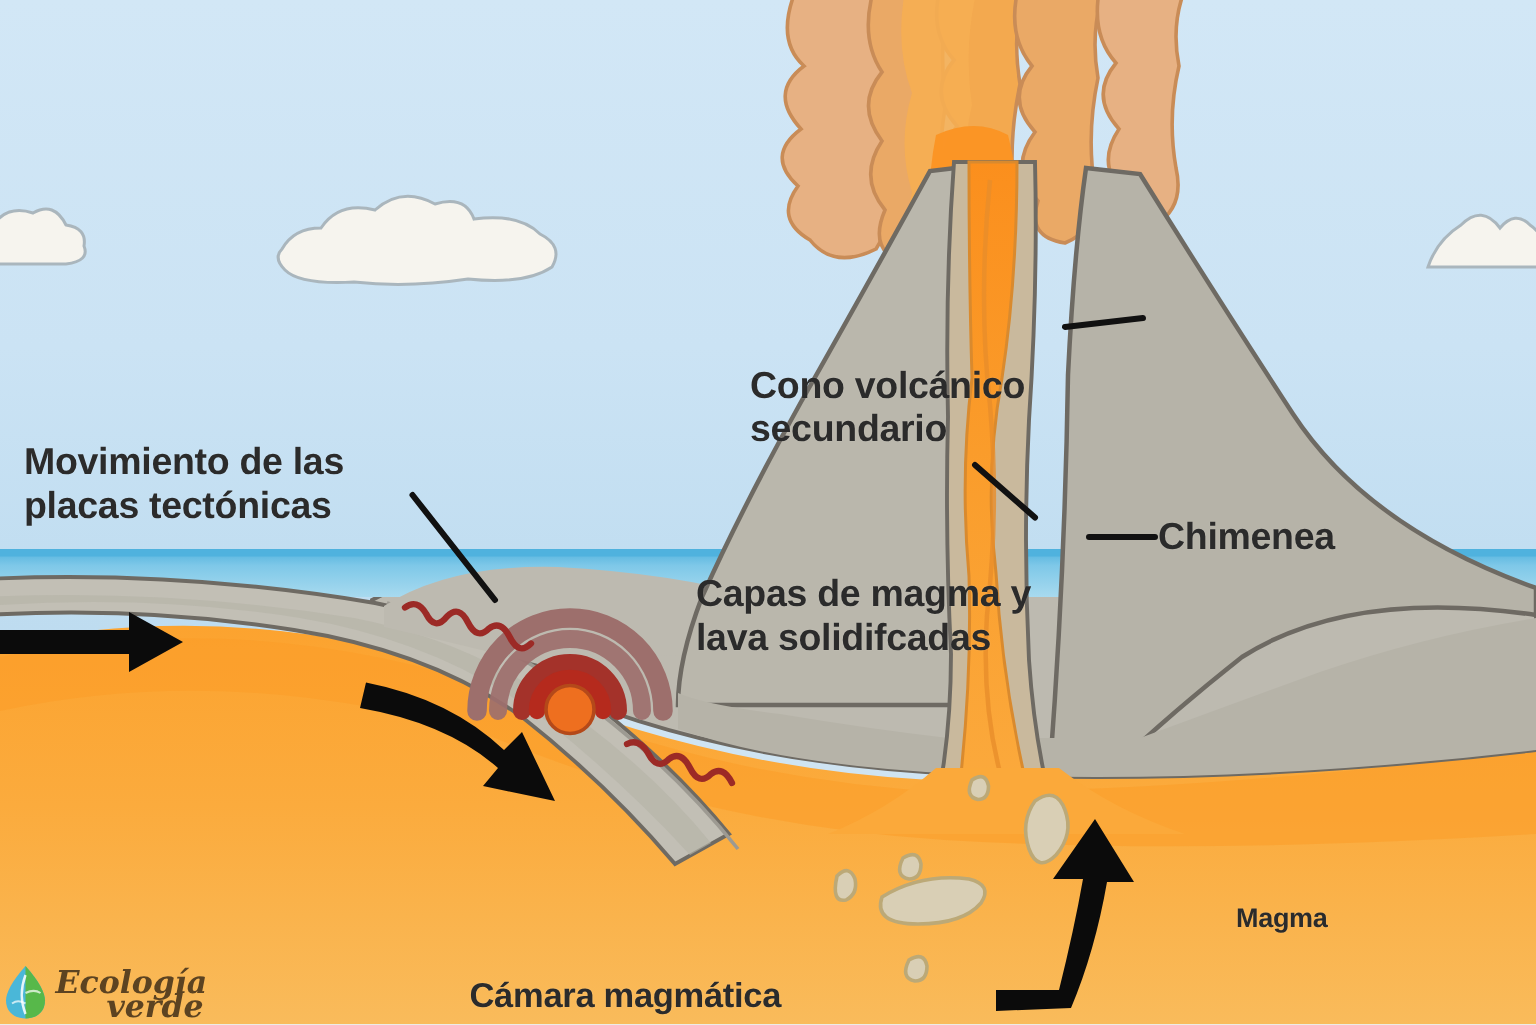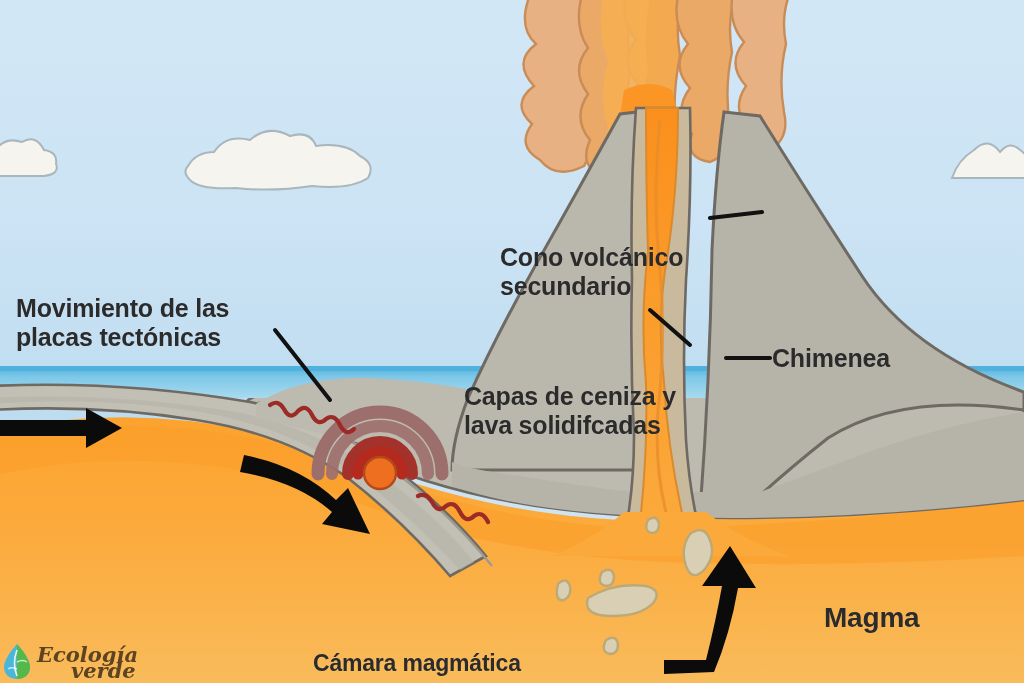--- a/index.html
+++ b/index.html
@@ -32,21 +32,21 @@
     line-height: 1.16;
     letter-spacing: -0.2px;
     white-space: pre-line;
     text-shadow: 0 0 1px rgba(255,255,255,0.25);
   }
   .lbl-movimiento { left: 16px;  top: 294px; font-size: 25px; }
   .lbl-cono       { left: 500px; top: 243px; font-size: 25px; }
   .lbl-gases      { left: 764px; top: 198px; font-size: 25px; }
   .lbl-chimenea   { left: 772px; top: 344px; font-size: 25px; }
   .lbl-capas      { left: 464px; top: 382px; font-size: 25px; }
-  .lbl-magma      { left: 824px; top: 602px; font-size: 28px; }
+  .lbl-magma      { left: 824px; top: 602px; font-size: 18px; }
   .lbl-camara     { left: 313px; top: 650px; font-size: 23px; }
 
   #logo {
     position: absolute;
     left: 2px;
     top: 642px;
     display: flex;
     align-items: center;
     gap: 5px;
   }
@@ -222,21 +222,21 @@
 
   <div class="label lbl-cono">Cono volcánico
 secundario</div>
 
   <div class="label lbl-movimiento">Movimiento de las
 placas tectónicas</div>
 
 
   <div class="label lbl-chimenea">Chimenea</div>
 
-  <div class="label lbl-capas">Capas de ceniza y
+  <div class="label lbl-capas">Capas de magma y
 lava solidifcadas</div>
 
   <div class="label lbl-magma">Magma</div>
 
   <div class="label lbl-camara">Cámara magmática</div>
 
   <div id="logo">
     <svg width="30" height="38" viewBox="0 0 30 38">
       <path d="M15 2 C 24 12, 28 20, 28 25 C 28 33, 22 37, 15 37 C 8 37, 2 33, 2 25 C 2 20, 6 12, 15 2 Z" fill="#4ab7d8"></path>
       <path d="M15 2 C 24 12, 28 20, 28 25 C 28 33, 22 37, 15 37 Z" fill="#57b84a"></path>

